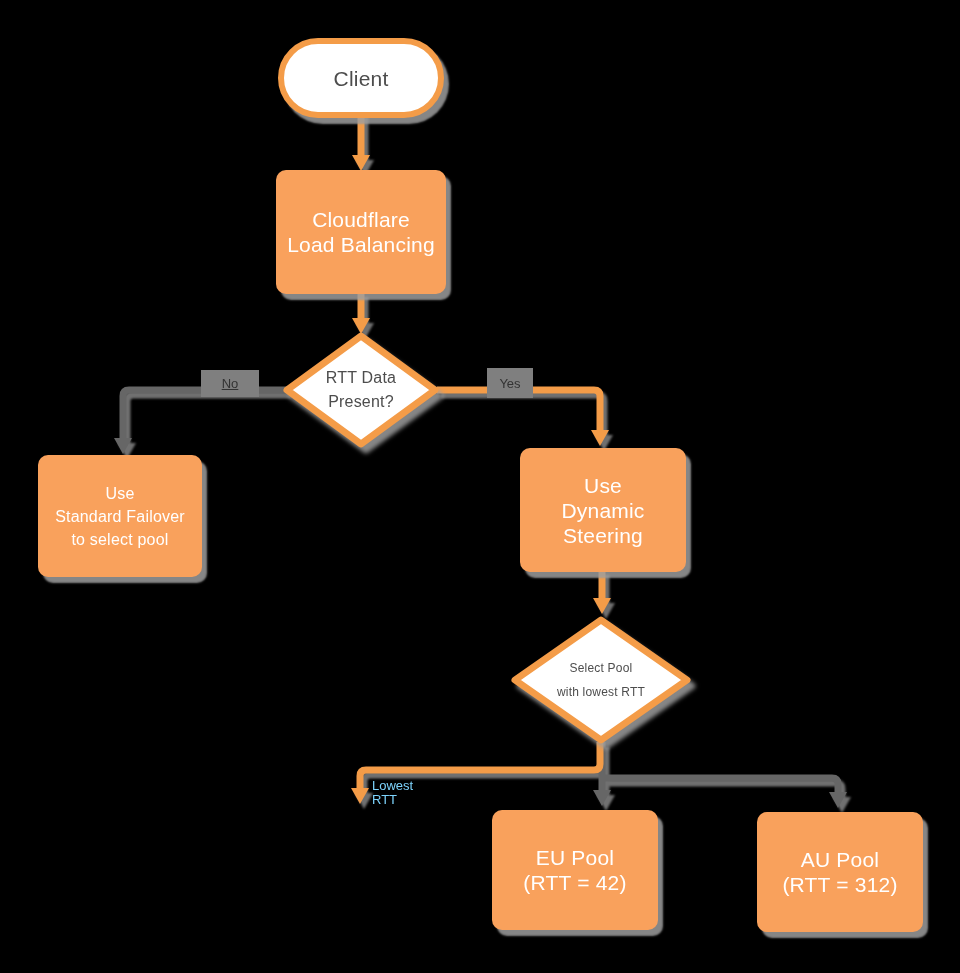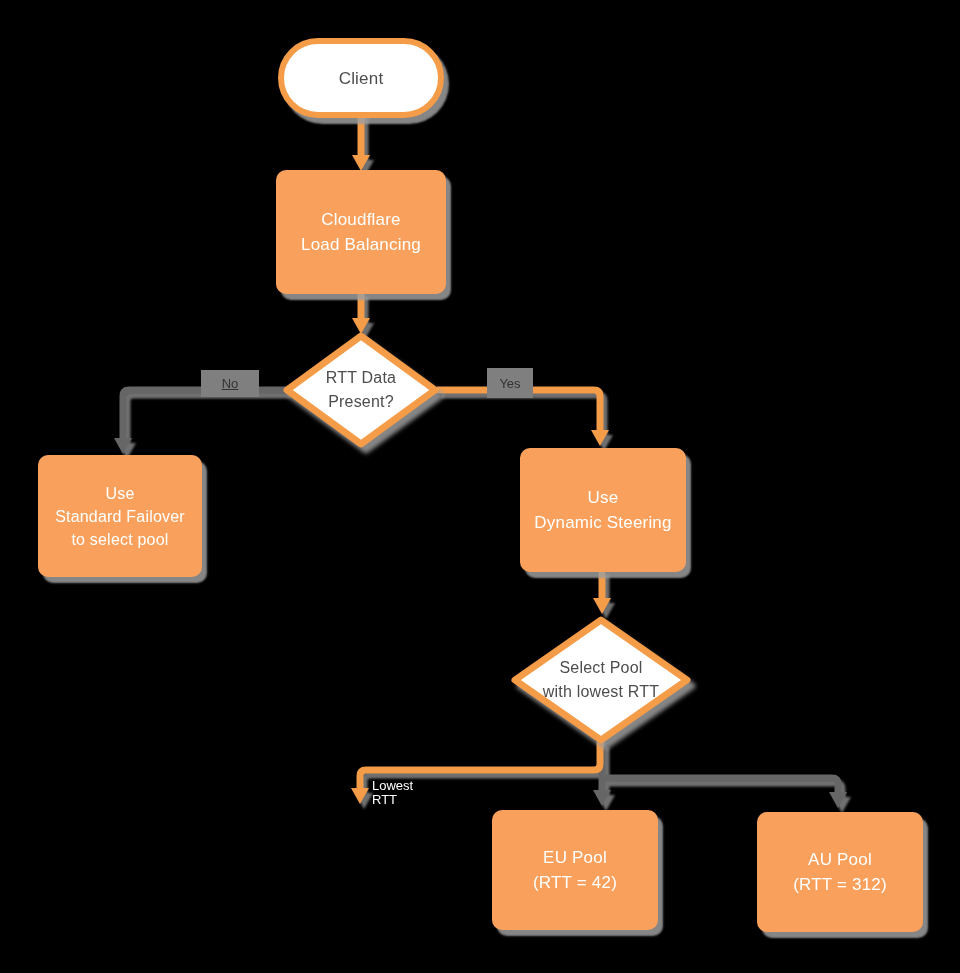--- a/index.html
+++ b/index.html
@@ -56,35 +56,35 @@
     filter:drop-shadow(5px 6px 2px rgba(158,158,158,0.85));
   }
   .diamond-svg polygon{
     fill:#FFFFFF;
     stroke:var(--node-border,#F49C48);
     stroke-width:7;
     stroke-linejoin:round;
   }
   .node-text{
     position:relative;z-index:2;
-    font-size:17px;line-height:25px;letter-spacing:.2px;
+    font-size:21px;line-height:25px;letter-spacing:.2px;
   }
   .node-text.white{color:var(--white-text,#fff);}
   .node-text.dark{color:var(--dark-text,#4D4D4D);}
   .edge-label{
     position:absolute;z-index:3;
     background:var(--label-bg,#7F7F7F);
     color:var(--label-text,#333);
     font-size:13px;
     display:flex;align-items:center;justify-content:center;
     text-align:center;
   }
   .edge-label.dark-on-black{
     background:transparent;
-    color:#ffffff;
+    color:#7dd3fc;
     display:block;
     font-size:13px;line-height:14px;text-align:left;
   }
   b{font-weight:bold;}
 </style>
 </head>
 <body>
 
 <div class="canvas">
 
@@ -152,21 +152,21 @@
     <div class="node-text white">
       <div>Use</div>
       <div>Dynamic Steering</div>
     </div>
   </div>
 
   <div class="node-diamond" style="left:511px;top:616px;width:180px;height:128px">
     <svg class="diamond-svg" viewBox="0 0 180 128">
       <polygon points="90,4 176,64 90,124 4,64"></polygon>
     </svg>
-    <div class="node-text dark" style="font-size:16px;line-height:24px;">
+    <div class="node-text dark" style="font-size:12px;line-height:24px;">
       <div>Select Pool</div>
       <div>with lowest RTT</div>
     </div>
   </div>
 
   <div class="edge-label dark-on-black" style="left:372px;top:779px;">
     <div>Lowest</div>
     <div>RTT</div>
   </div>
 

